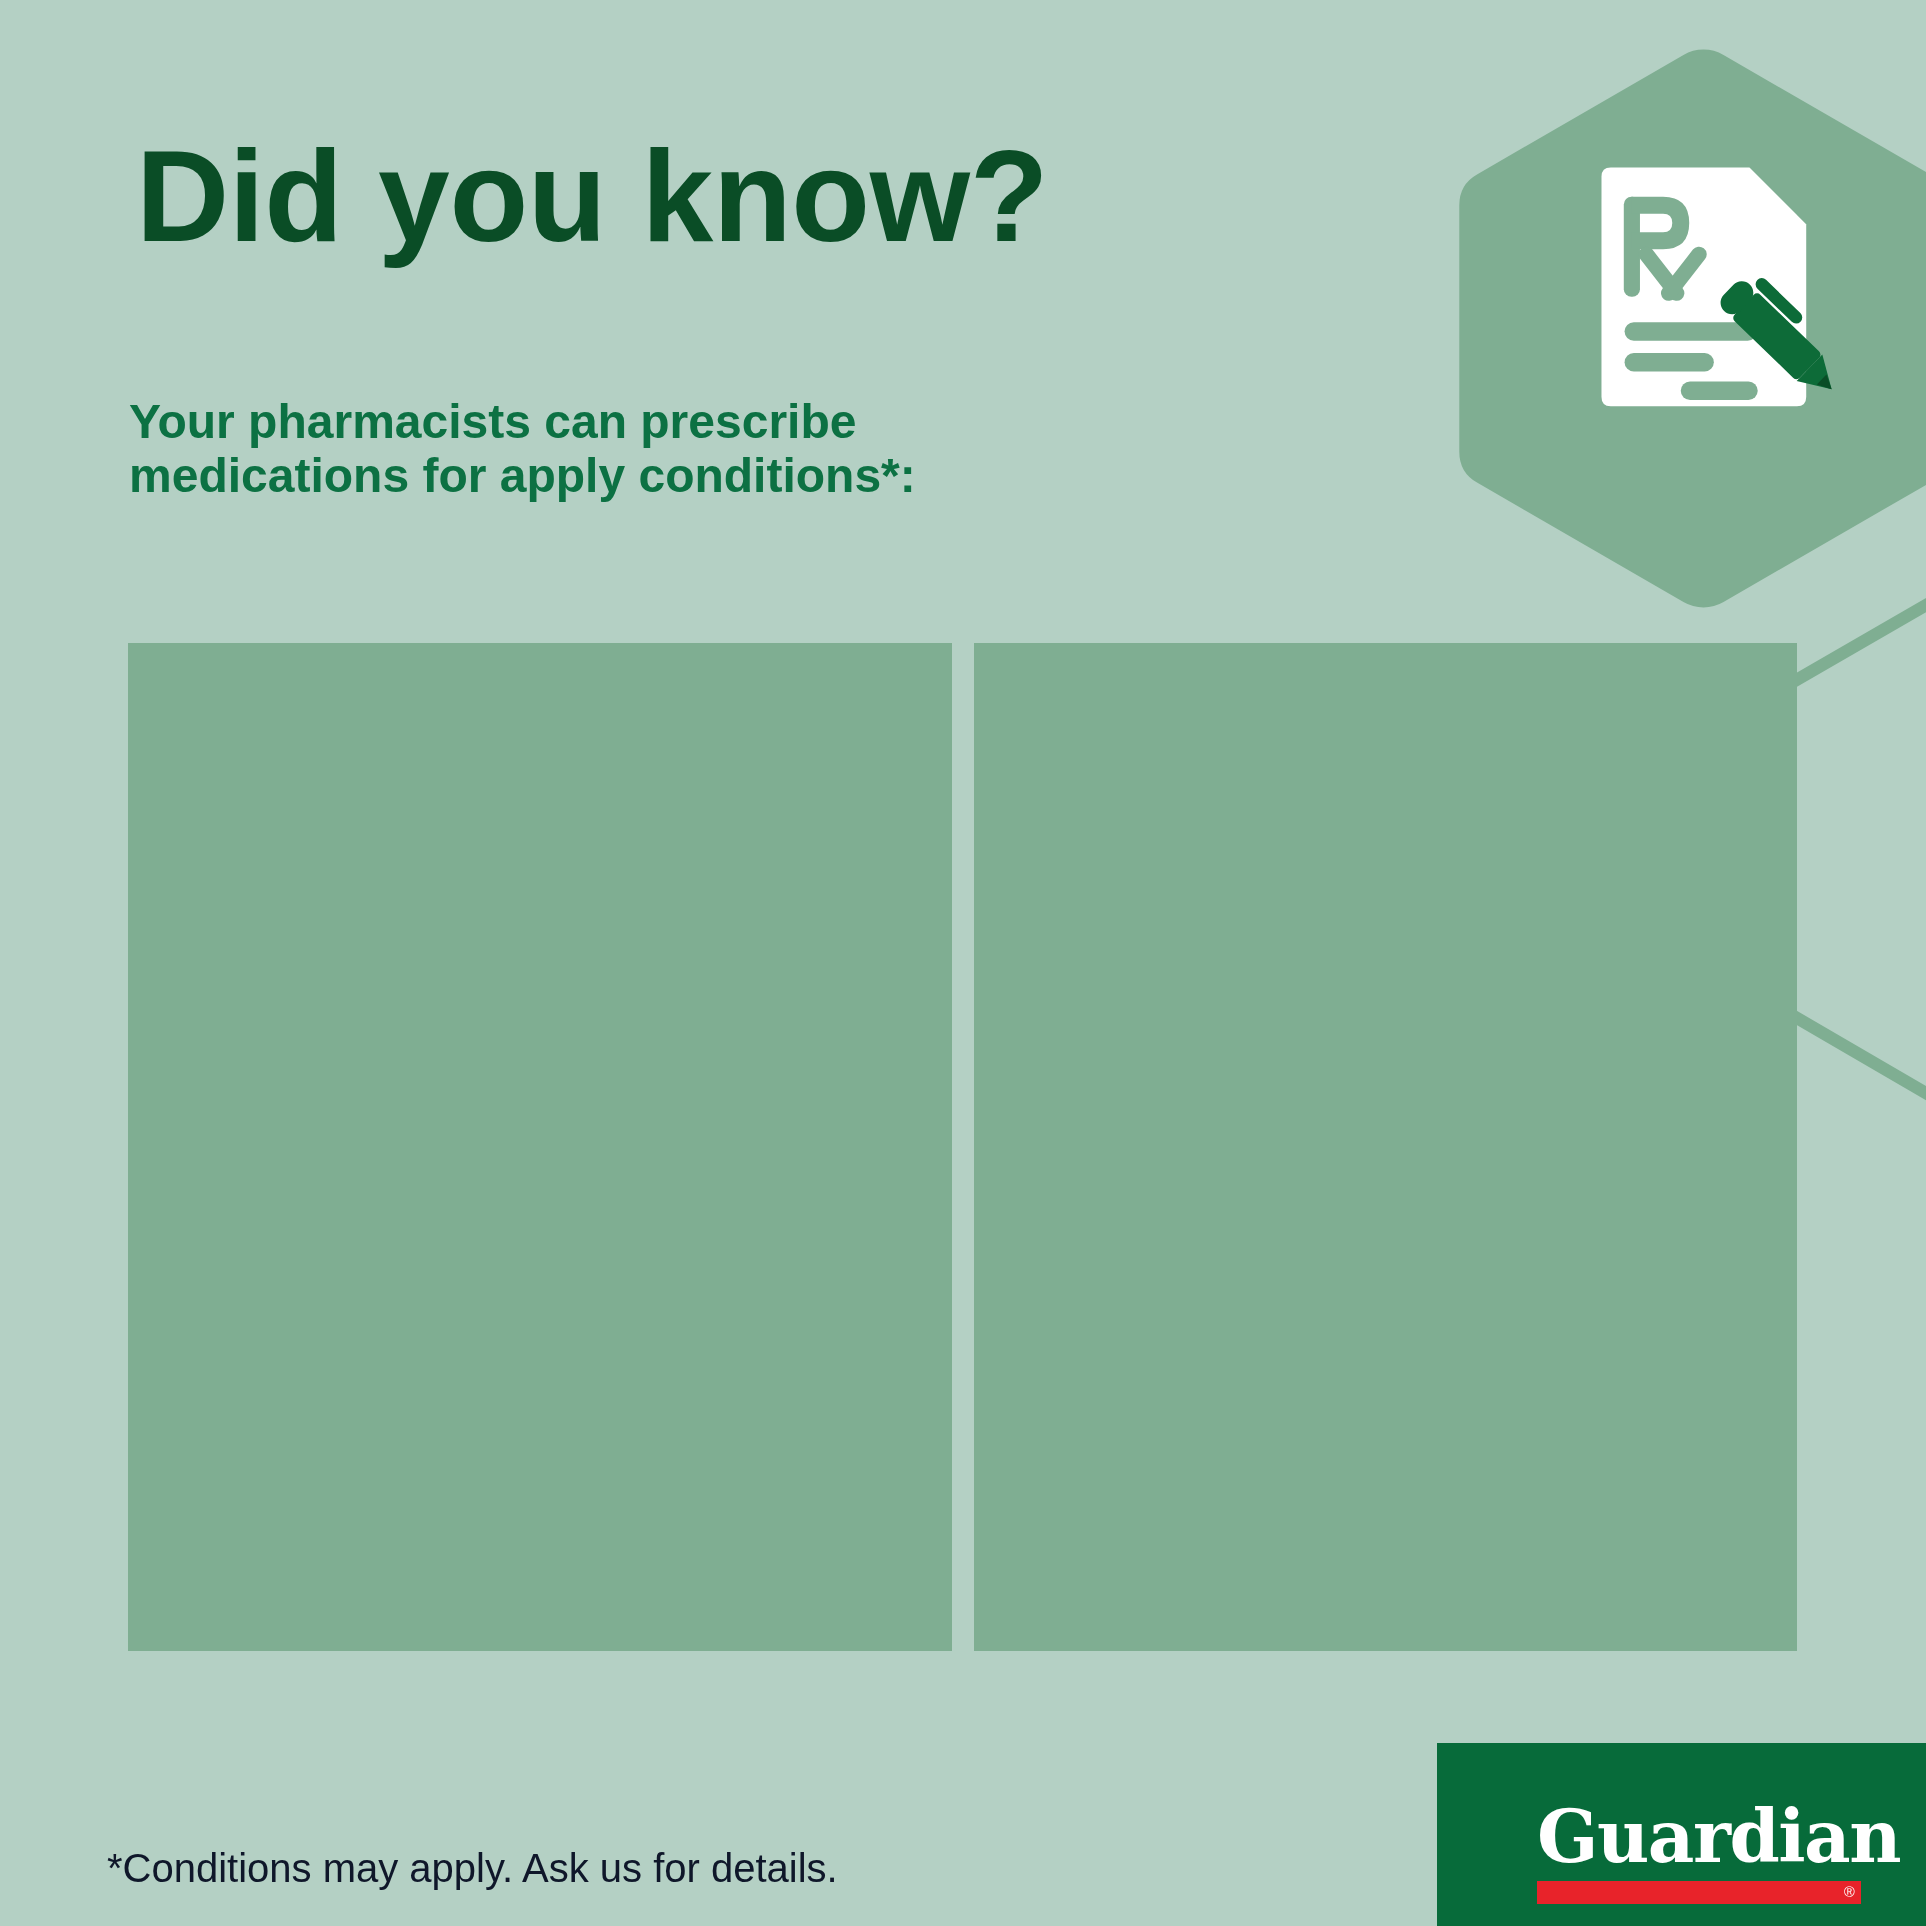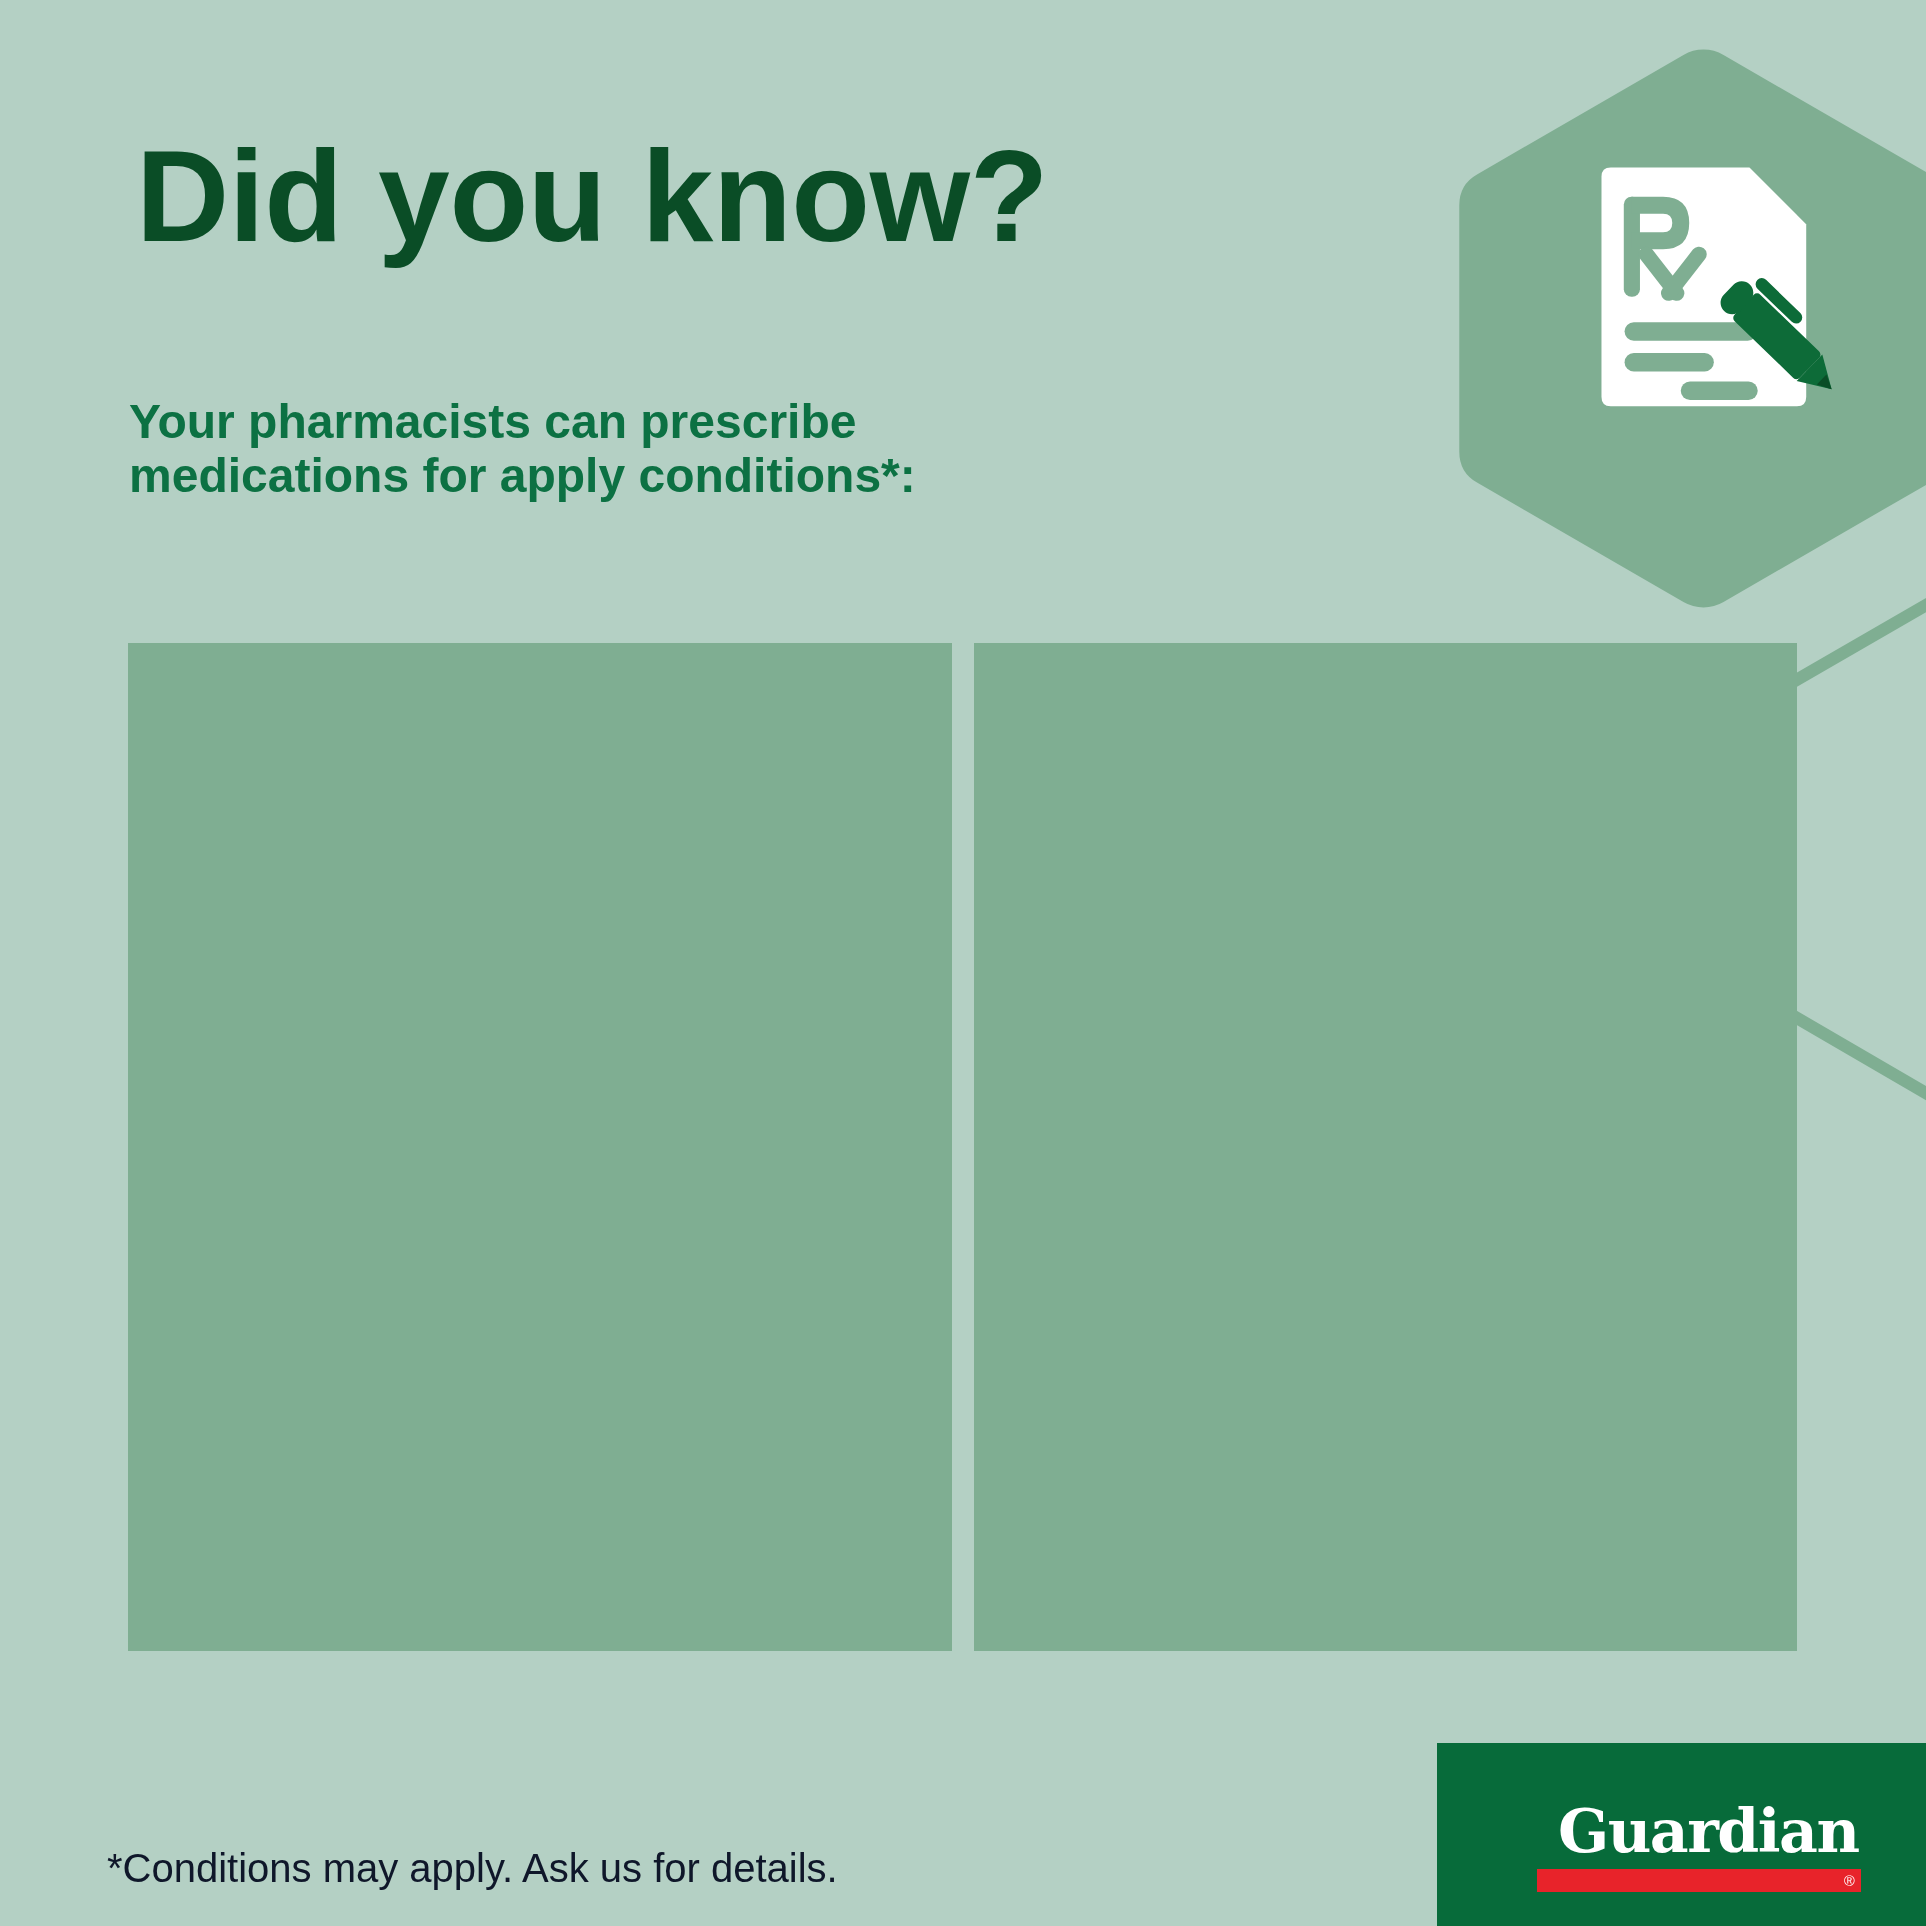--- a/index.html
+++ b/index.html
@@ -111,27 +111,26 @@
     background: #076b3a;
   }
   .logo-inner {
     position: absolute;
     left: 100px;
     top: 60px;
     width: 324px;
   }
   .logo-word {
     display: block;
-    font-size: 60px;
+    font-size: 72px;
     line-height: 0.95;
     font-weight: 700;
     color: #ffffff;
     letter-spacing: -1.5px;
     font-family: "DejaVu Serif", "Liberation Serif", serif;
-    margin-left: 21px;
   }
   .logo-rule {
     position: relative;
     margin-top: 9.2px;
     height: 23px;
     width: 100%;
     background: #e8232a;
   }
   .logo-reg {
     position: absolute;

